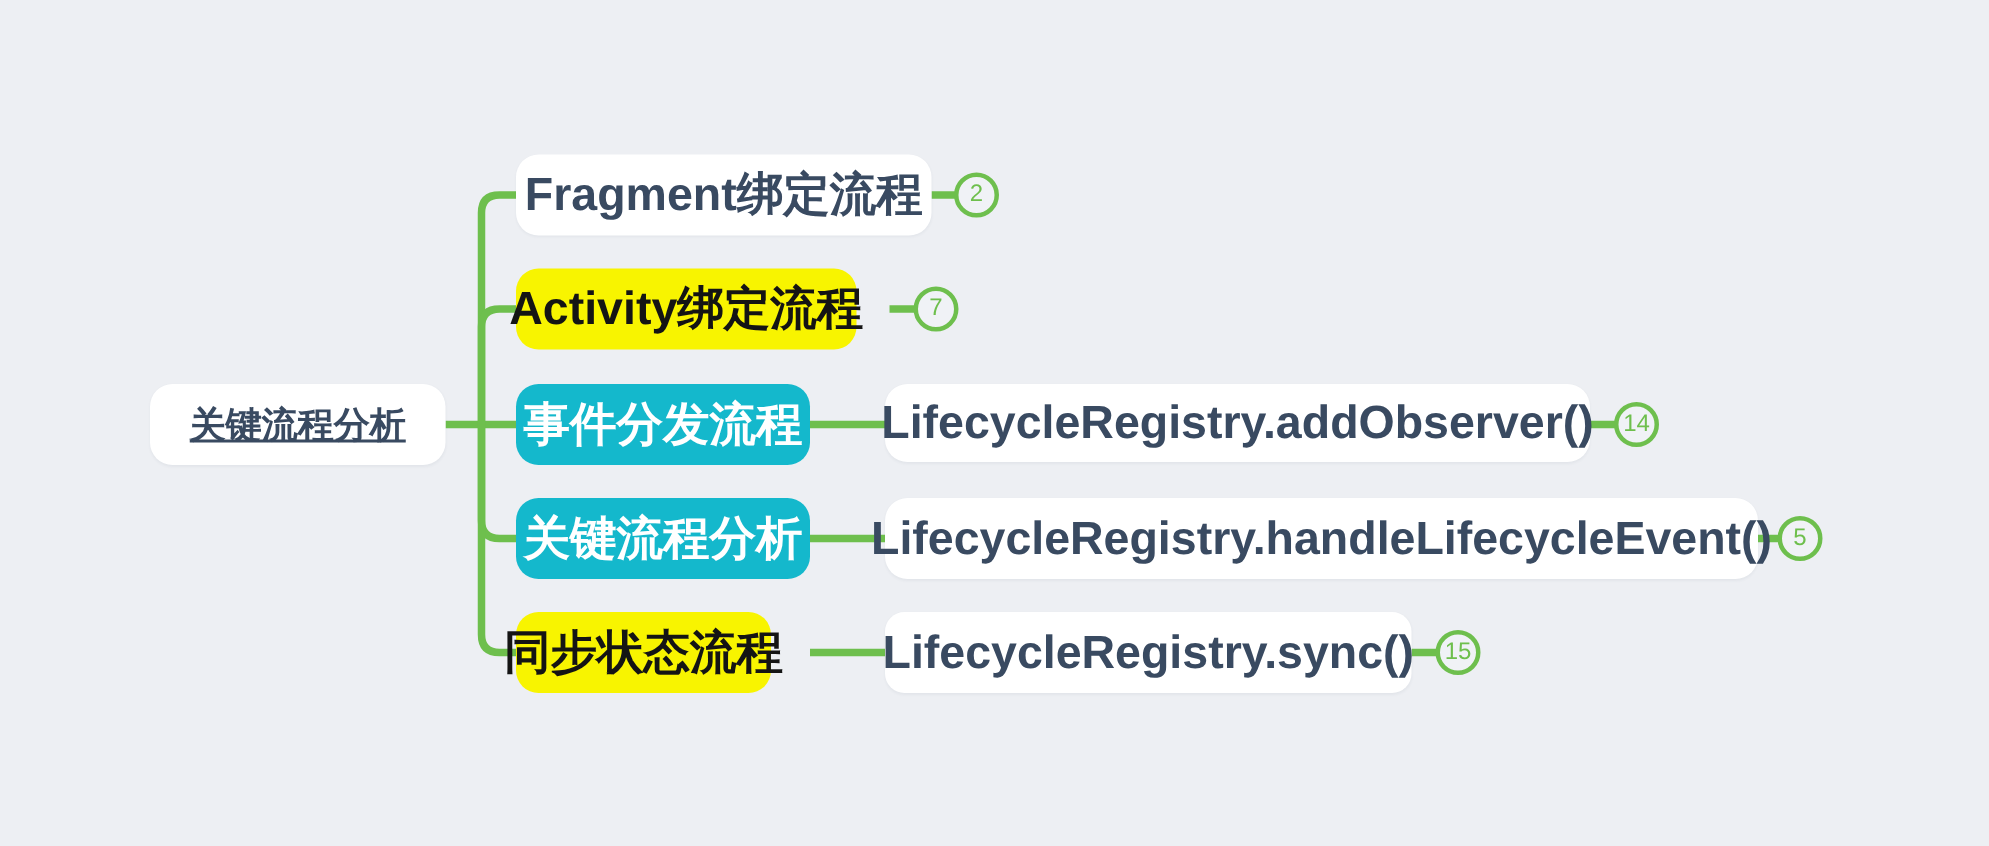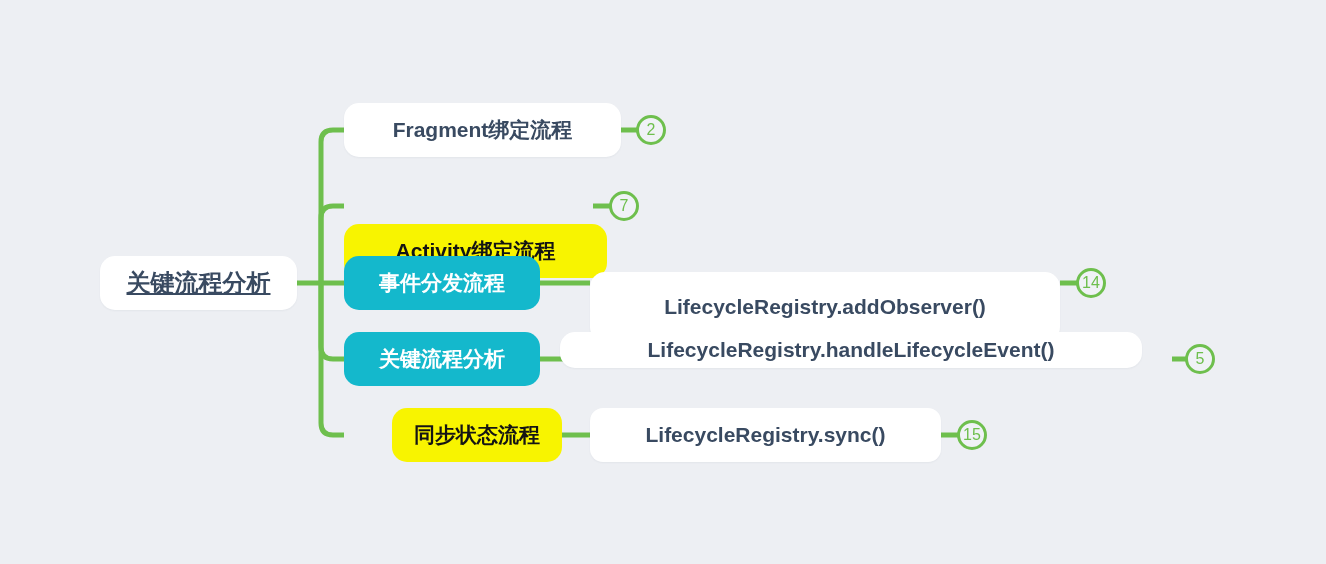--- a/index.html
+++ b/index.html
@@ -9,21 +9,21 @@
     background:#edeff3;
     overflow:hidden;
     font-family:"Liberation Sans","DejaVu Sans",sans-serif;
   }
   .wires{position:absolute;left:0;top:0;pointer-events:none;}
   .node{
     position:absolute;
     display:flex;align-items:center;justify-content:center;
     border-radius:15px;
     font-weight:700;
-    font-size:21px;
+    font-size:31px;
     white-space:nowrap;
     box-shadow:0 1px 2px rgba(40,50,70,0.05);
     box-sizing:border-box;
   }
   .node.white{background:#ffffff;color:#394a61;}
   .node.yellow{background:#f8f400;color:#141414;box-shadow:none;}
   .node.cyan{background:#14b8cc;color:#ffffff;box-shadow:none;}
   .root{font-size:24px;}
   .badge{
     position:absolute;
@@ -61,31 +61,31 @@
       <path d="M 1060 283 L 1078 283"></path>
       <path d="M 1172 359 L 1187 359"></path>
       <path d="M 941 435 L 959 435"></path>
     </g>
   </svg>
 
   <div class="node white root" style="left:100px;top:256px;width:197px;height:54px;text-decoration:underline;">关键流程分析</div>
 
   <div class="node white" style="left:344px;top:103px;width:277px;height:54px;">Fragment绑定流程</div>
 
-  <div class="node yellow" style="left:344px;top:179px;width:263px;height:54px;margin-top:45px;">Activity绑定流程</div>
+  <div class="node yellow" style="left:344px;top:179px;width:227px;height:54px;">Activity绑定流程</div>
 
   <div class="node cyan" style="left:344px;top:256px;width:196px;height:54px;">事件分发流程</div>
 
   <div class="node cyan" style="left:344px;top:332px;width:196px;height:54px;">关键流程分析</div>
 
-  <div class="node yellow" style="left:344px;top:408px;width:170px;height:54px;margin-left:48px;">同步状态流程</div>
+  <div class="node yellow" style="left:344px;top:408px;width:170px;height:54px;">同步状态流程</div>
 
-  <div class="node white" style="left:590px;top:272px;width:470px;height:70px;">LifecycleRegistry.addObserver()</div>
+  <div class="node white" style="left:590px;top:256px;width:470px;height:52px;">LifecycleRegistry.addObserver()</div>
 
-  <div class="node white" style="left:560px;top:332px;width:582px;height:36px;">LifecycleRegistry.handleLifecycleEvent()</div>
+  <div class="node white" style="left:590px;top:332px;width:582px;height:54px;">LifecycleRegistry.handleLifecycleEvent()</div>
 
   <div class="node white" style="left:590px;top:408px;width:351px;height:54px;border-radius:13px;">LifecycleRegistry.sync()</div>
 
   <div class="badge" style="left:636px;top:115px;">2</div>
 
   <div class="badge" style="left:609px;top:191px;">7</div>
 
   <div class="badge" style="left:1076px;top:268px;">14</div>
 
   <div class="badge" style="left:1185px;top:344px;">5</div>

